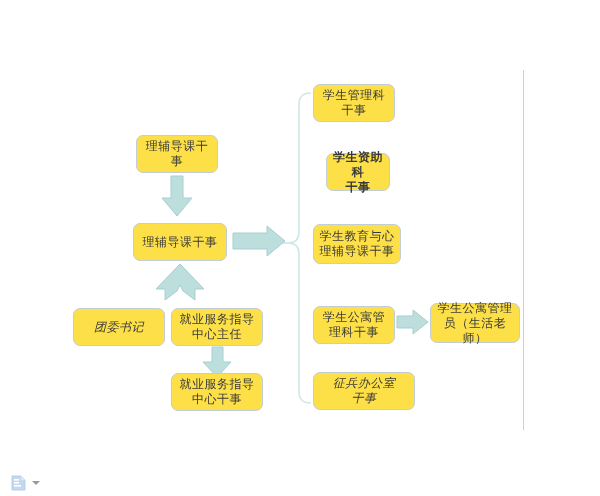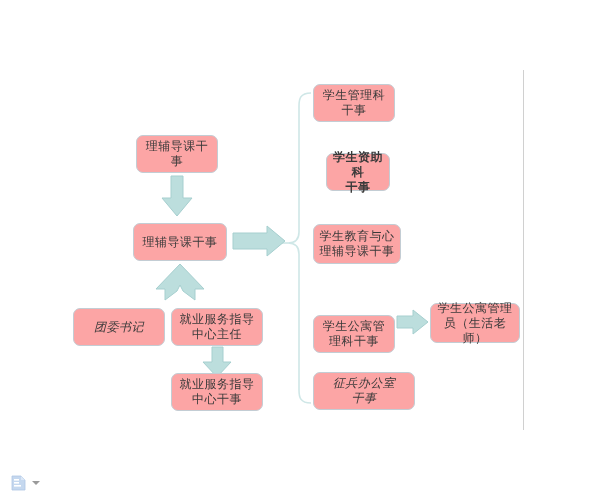--- a/index.html
+++ b/index.html
@@ -13,21 +13,21 @@
   #canvas {
     position: relative;
     width: 600px;
     height: 496px;
     background: #ffffff;
     overflow: hidden;
   }
   .node {
     position: absolute;
     box-sizing: border-box;
-    background: #fca5a5;
+    background: #fde047;
     border: 1px solid #c3cdd4;
     border-radius: 7px;
     color: #3a3a3a;
     font-size: 12px;
     line-height: 15px;
     letter-spacing: 0.5px;
     display: flex;
     align-items: center;
     justify-content: center;
     text-align: center;
@@ -121,21 +121,21 @@
 
   <div class="node" style="left:313px;top:84px;width:82px;height:36px;">学生管理科
 干事</div>
 
   <div class="node" style="left:326px;top:153px;width:64px;height:36px;font-weight:bold;">学生资助科
 干事</div>
 
   <div class="node" style="left:313px;top:224px;width:88px;height:40px;">学生教育与心
 理辅导课干事</div>
 
-  <div class="node" style="left:313px;top:315px;width:82px;height:32px;">学生公寓管
+  <div class="node" style="left:313px;top:306px;width:82px;height:32px;">学生公寓管
 理科干事</div>
 
   <div class="node" style="left:313px;top:372px;width:102px;height:36px;font-style:italic;">征兵办公室
 干事</div>
 
   <div class="node" style="left:430px;top:303px;width:90px;height:40px;">学生公寓管理
 员（生活老师）</div>
 
   <div class="paste-widget">
     <svg width="18" height="18" viewBox="0 0 18 18" xmlns="http://www.w3.org/2000/svg">

